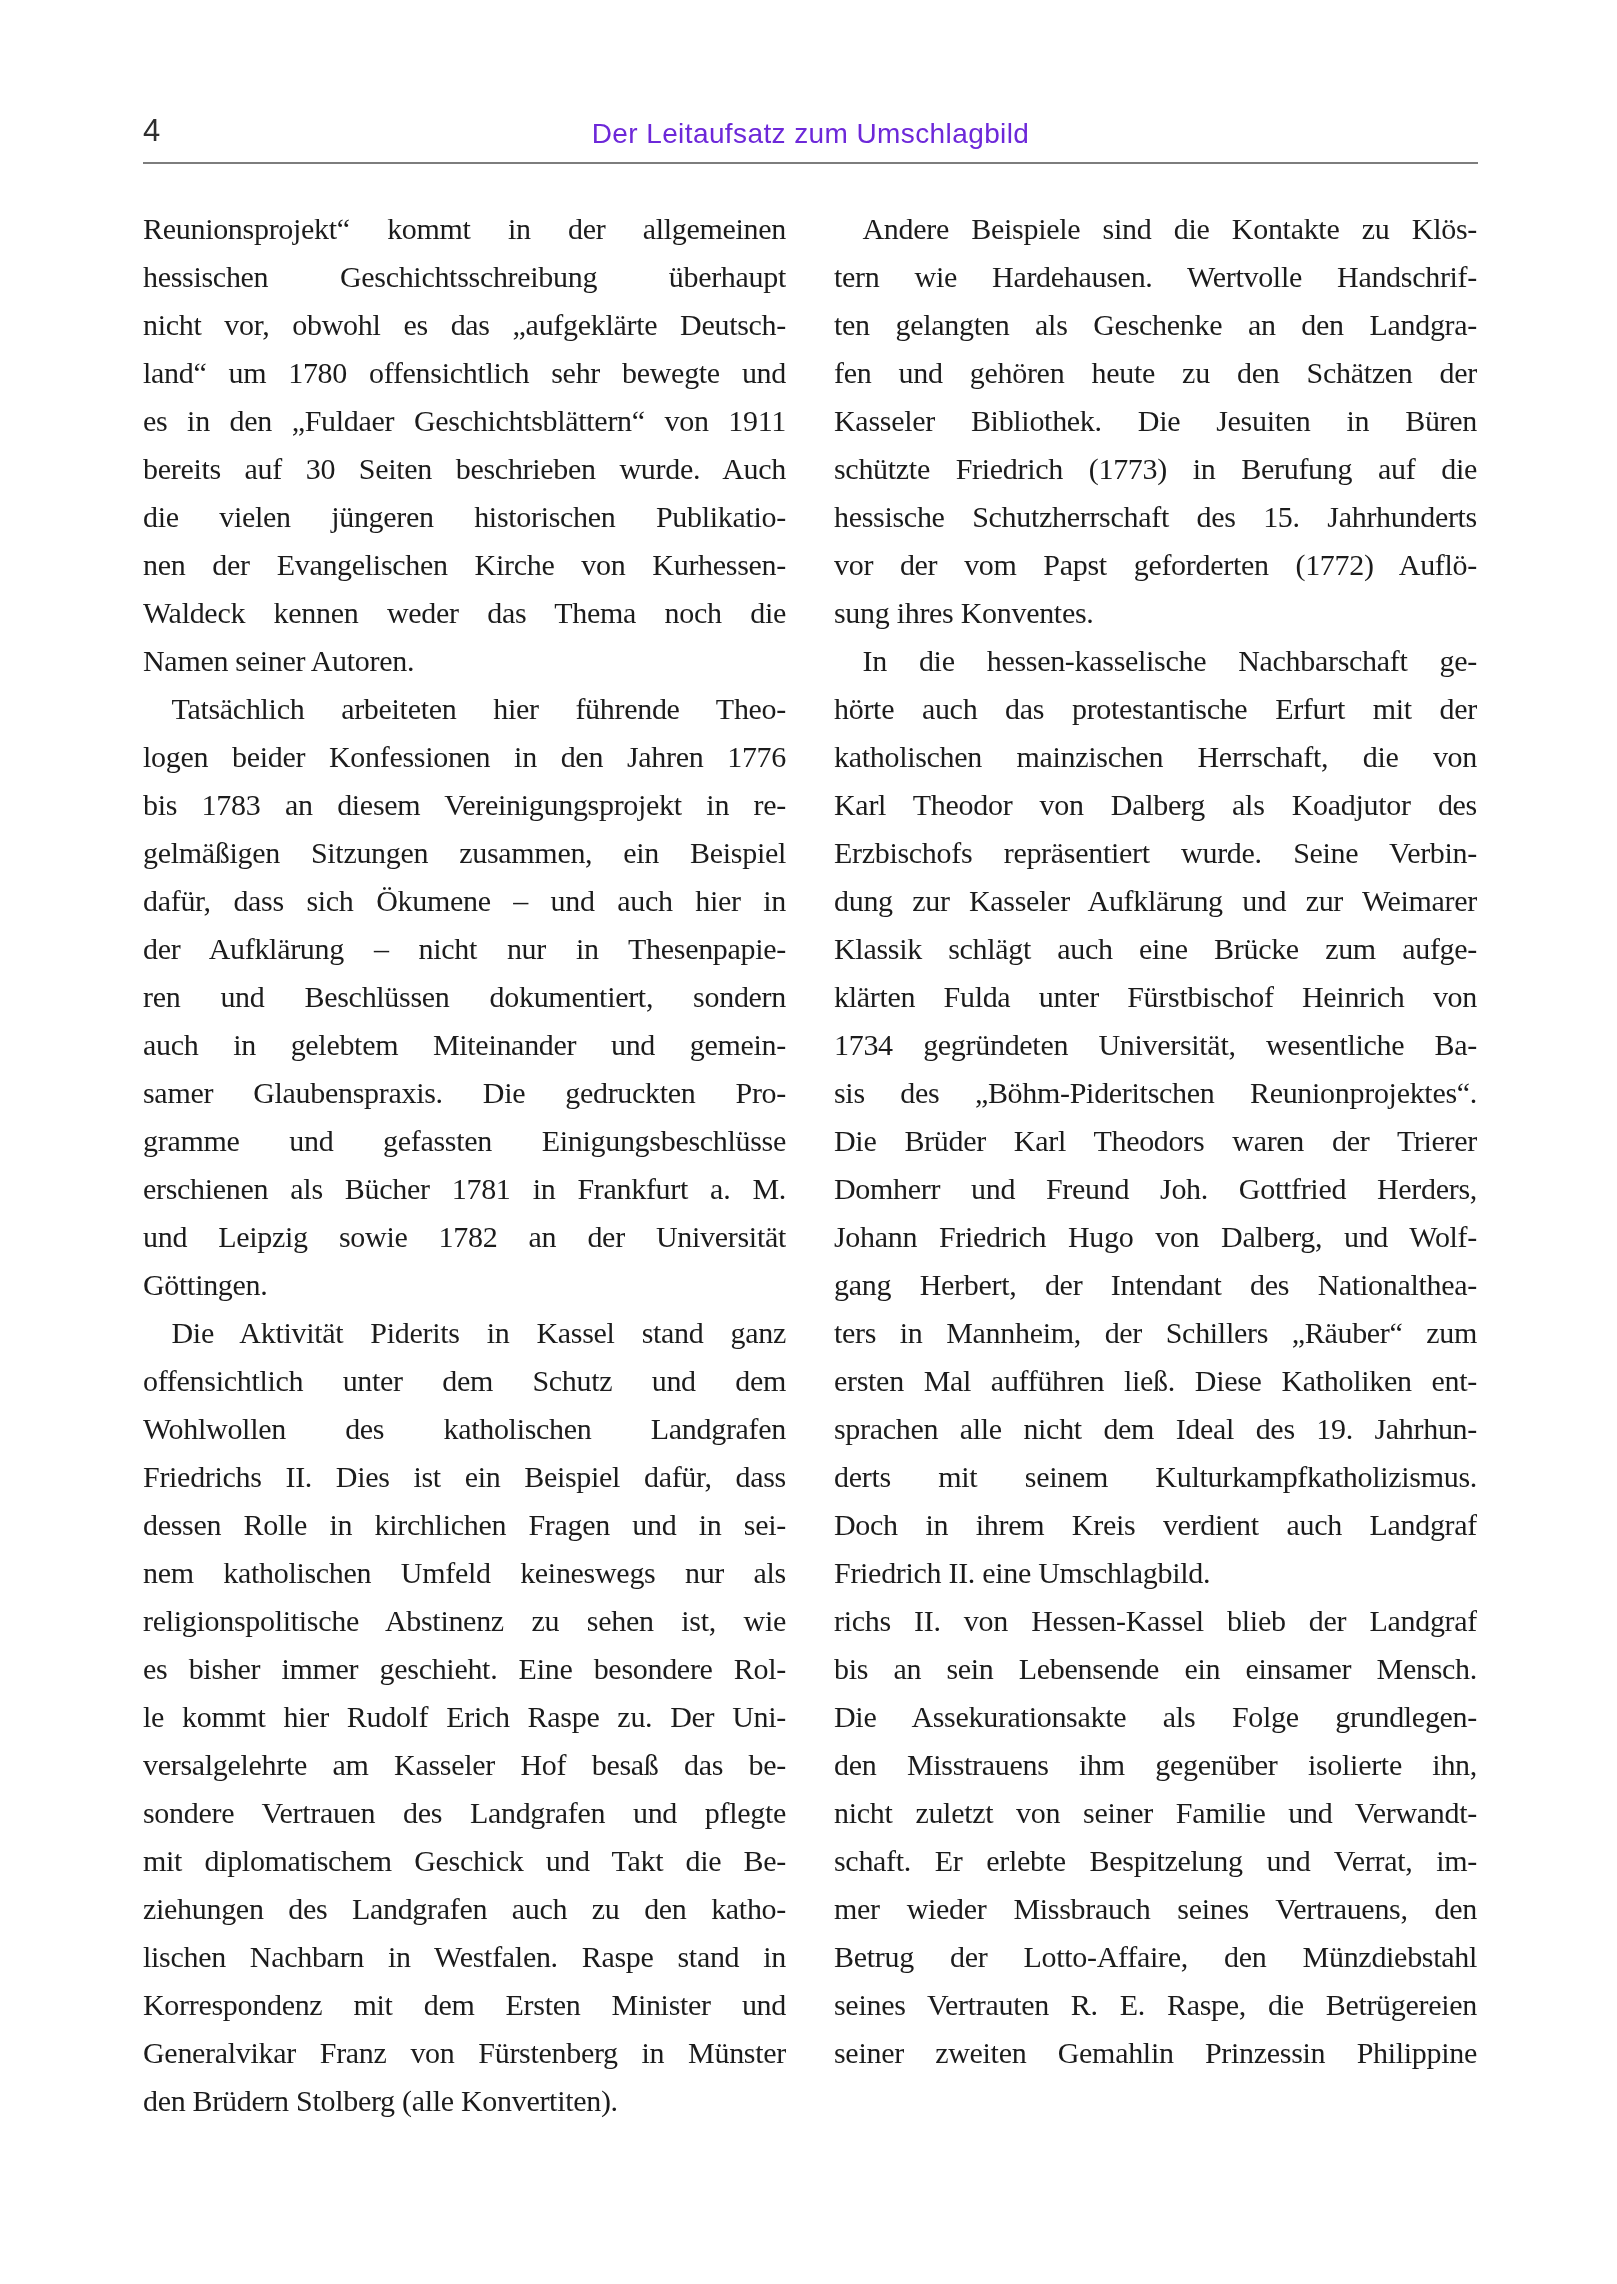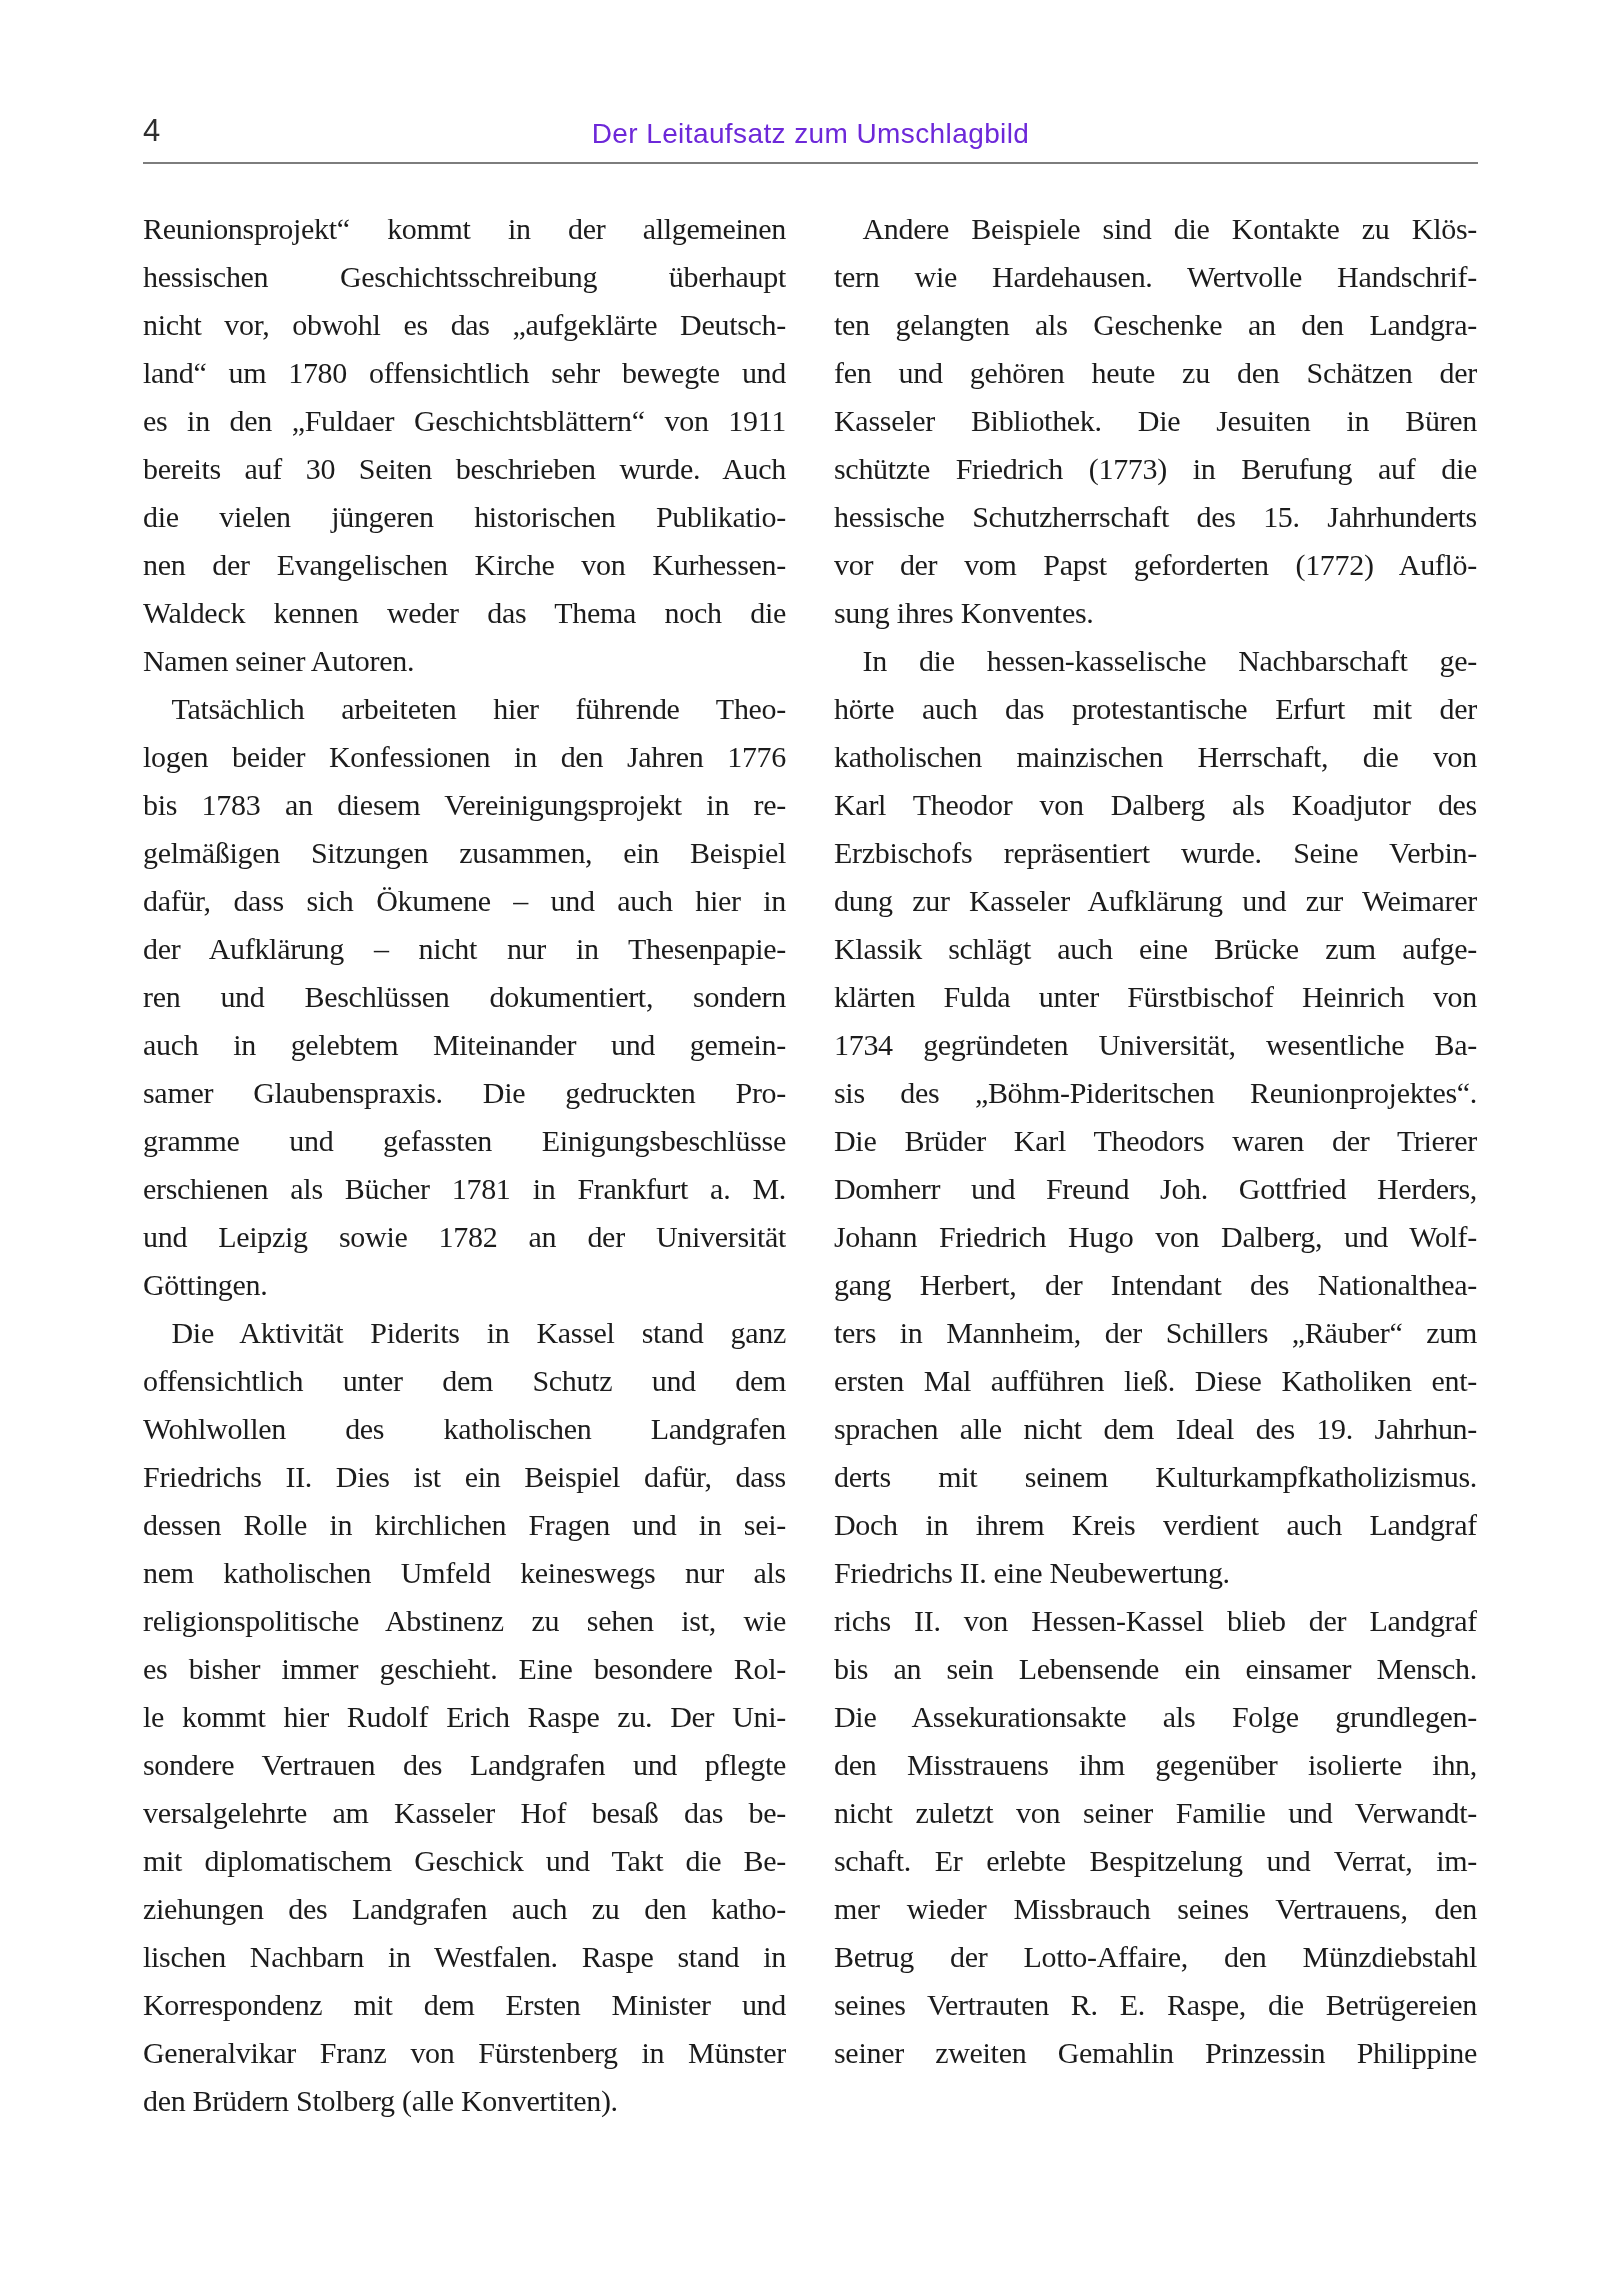--- a/index.html
+++ b/index.html
@@ -96,22 +96,22 @@
       <div class="line para-end">Göttingen.</div>
       <div class="line indent">Die Aktivität Piderits in Kassel stand ganz</div>
       <div class="line">offensichtlich unter dem Schutz und dem</div>
       <div class="line">Wohlwollen des katholischen Landgrafen</div>
       <div class="line">Friedrichs II. Dies ist ein Beispiel dafür, dass</div>
       <div class="line">dessen Rolle in kirchlichen Fragen und in sei-</div>
       <div class="line">nem katholischen Umfeld keineswegs nur als</div>
       <div class="line">religionspolitische Abstinenz zu sehen ist, wie</div>
       <div class="line">es bisher immer geschieht. Eine besondere Rol-</div>
       <div class="line">le kommt hier Rudolf Erich Raspe zu. Der Uni-</div>
+      <div class="line">versalgelehrte am Kasseler Hof besaß das be-</div>
       <div class="line">sondere Vertrauen des Landgrafen und pflegte</div>
-      <div class="line">versalgelehrte am Kasseler Hof besaß das be-</div>
       <div class="line">mit diplomatischem Geschick und Takt die Be-</div>
       <div class="line">ziehungen des Landgrafen auch zu den katho-</div>
       <div class="line">lischen Nachbarn in Westfalen. Raspe stand in</div>
       <div class="line">Korrespondenz mit dem Ersten Minister und</div>
       <div class="line">Generalvikar Franz von Fürstenberg in Münster</div>
       <div class="line para-end">den Brüdern Stolberg (alle Konvertiten).</div>
     </div>
 
   <div class="column column-right">
       <div class="line indent">Andere Beispiele sind die Kontakte zu Klös-</div>
@@ -135,21 +135,21 @@
       <div class="line">sis des „Böhm-Pideritschen Reunionprojektes“.</div>
       <div class="line">Die Brüder Karl Theodors waren der Trierer</div>
       <div class="line">Domherr und Freund Joh. Gottfried Herders,</div>
       <div class="line">Johann Friedrich Hugo von Dalberg, und Wolf-</div>
       <div class="line">gang Herbert, der Intendant des Nationalthea-</div>
       <div class="line">ters in Mannheim, der Schillers „Räuber“ zum</div>
       <div class="line">ersten Mal aufführen ließ. Diese Katholiken ent-</div>
       <div class="line">sprachen alle nicht dem Ideal des 19. Jahrhun-</div>
       <div class="line">derts mit seinem Kulturkampfkatholizismus.</div>
       <div class="line">Doch in ihrem Kreis verdient auch Landgraf</div>
-      <div class="line para-end">Friedrichs II. eine Neubewertung.</div>
+      <div class="line para-end">Friedrich II. eine Umschlagbild.</div>
       <div class="line">richs II. von Hessen-Kassel blieb der Landgraf</div>
       <div class="line">bis an sein Lebensende ein einsamer Mensch.</div>
       <div class="line">Die Assekurationsakte als Folge grundlegen-</div>
       <div class="line">den Misstrauens ihm gegenüber isolierte ihn,</div>
       <div class="line">nicht zuletzt von seiner Familie und Verwandt-</div>
       <div class="line">schaft. Er erlebte Bespitzelung und Verrat, im-</div>
       <div class="line">mer wieder Missbrauch seines Vertrauens, den</div>
       <div class="line">Betrug der Lotto-Affaire, den Münzdiebstahl</div>
       <div class="line">seines Vertrauten R. E. Raspe, die Betrügereien</div>
       <div class="line">seiner zweiten Gemahlin Prinzessin Philippine</div>

